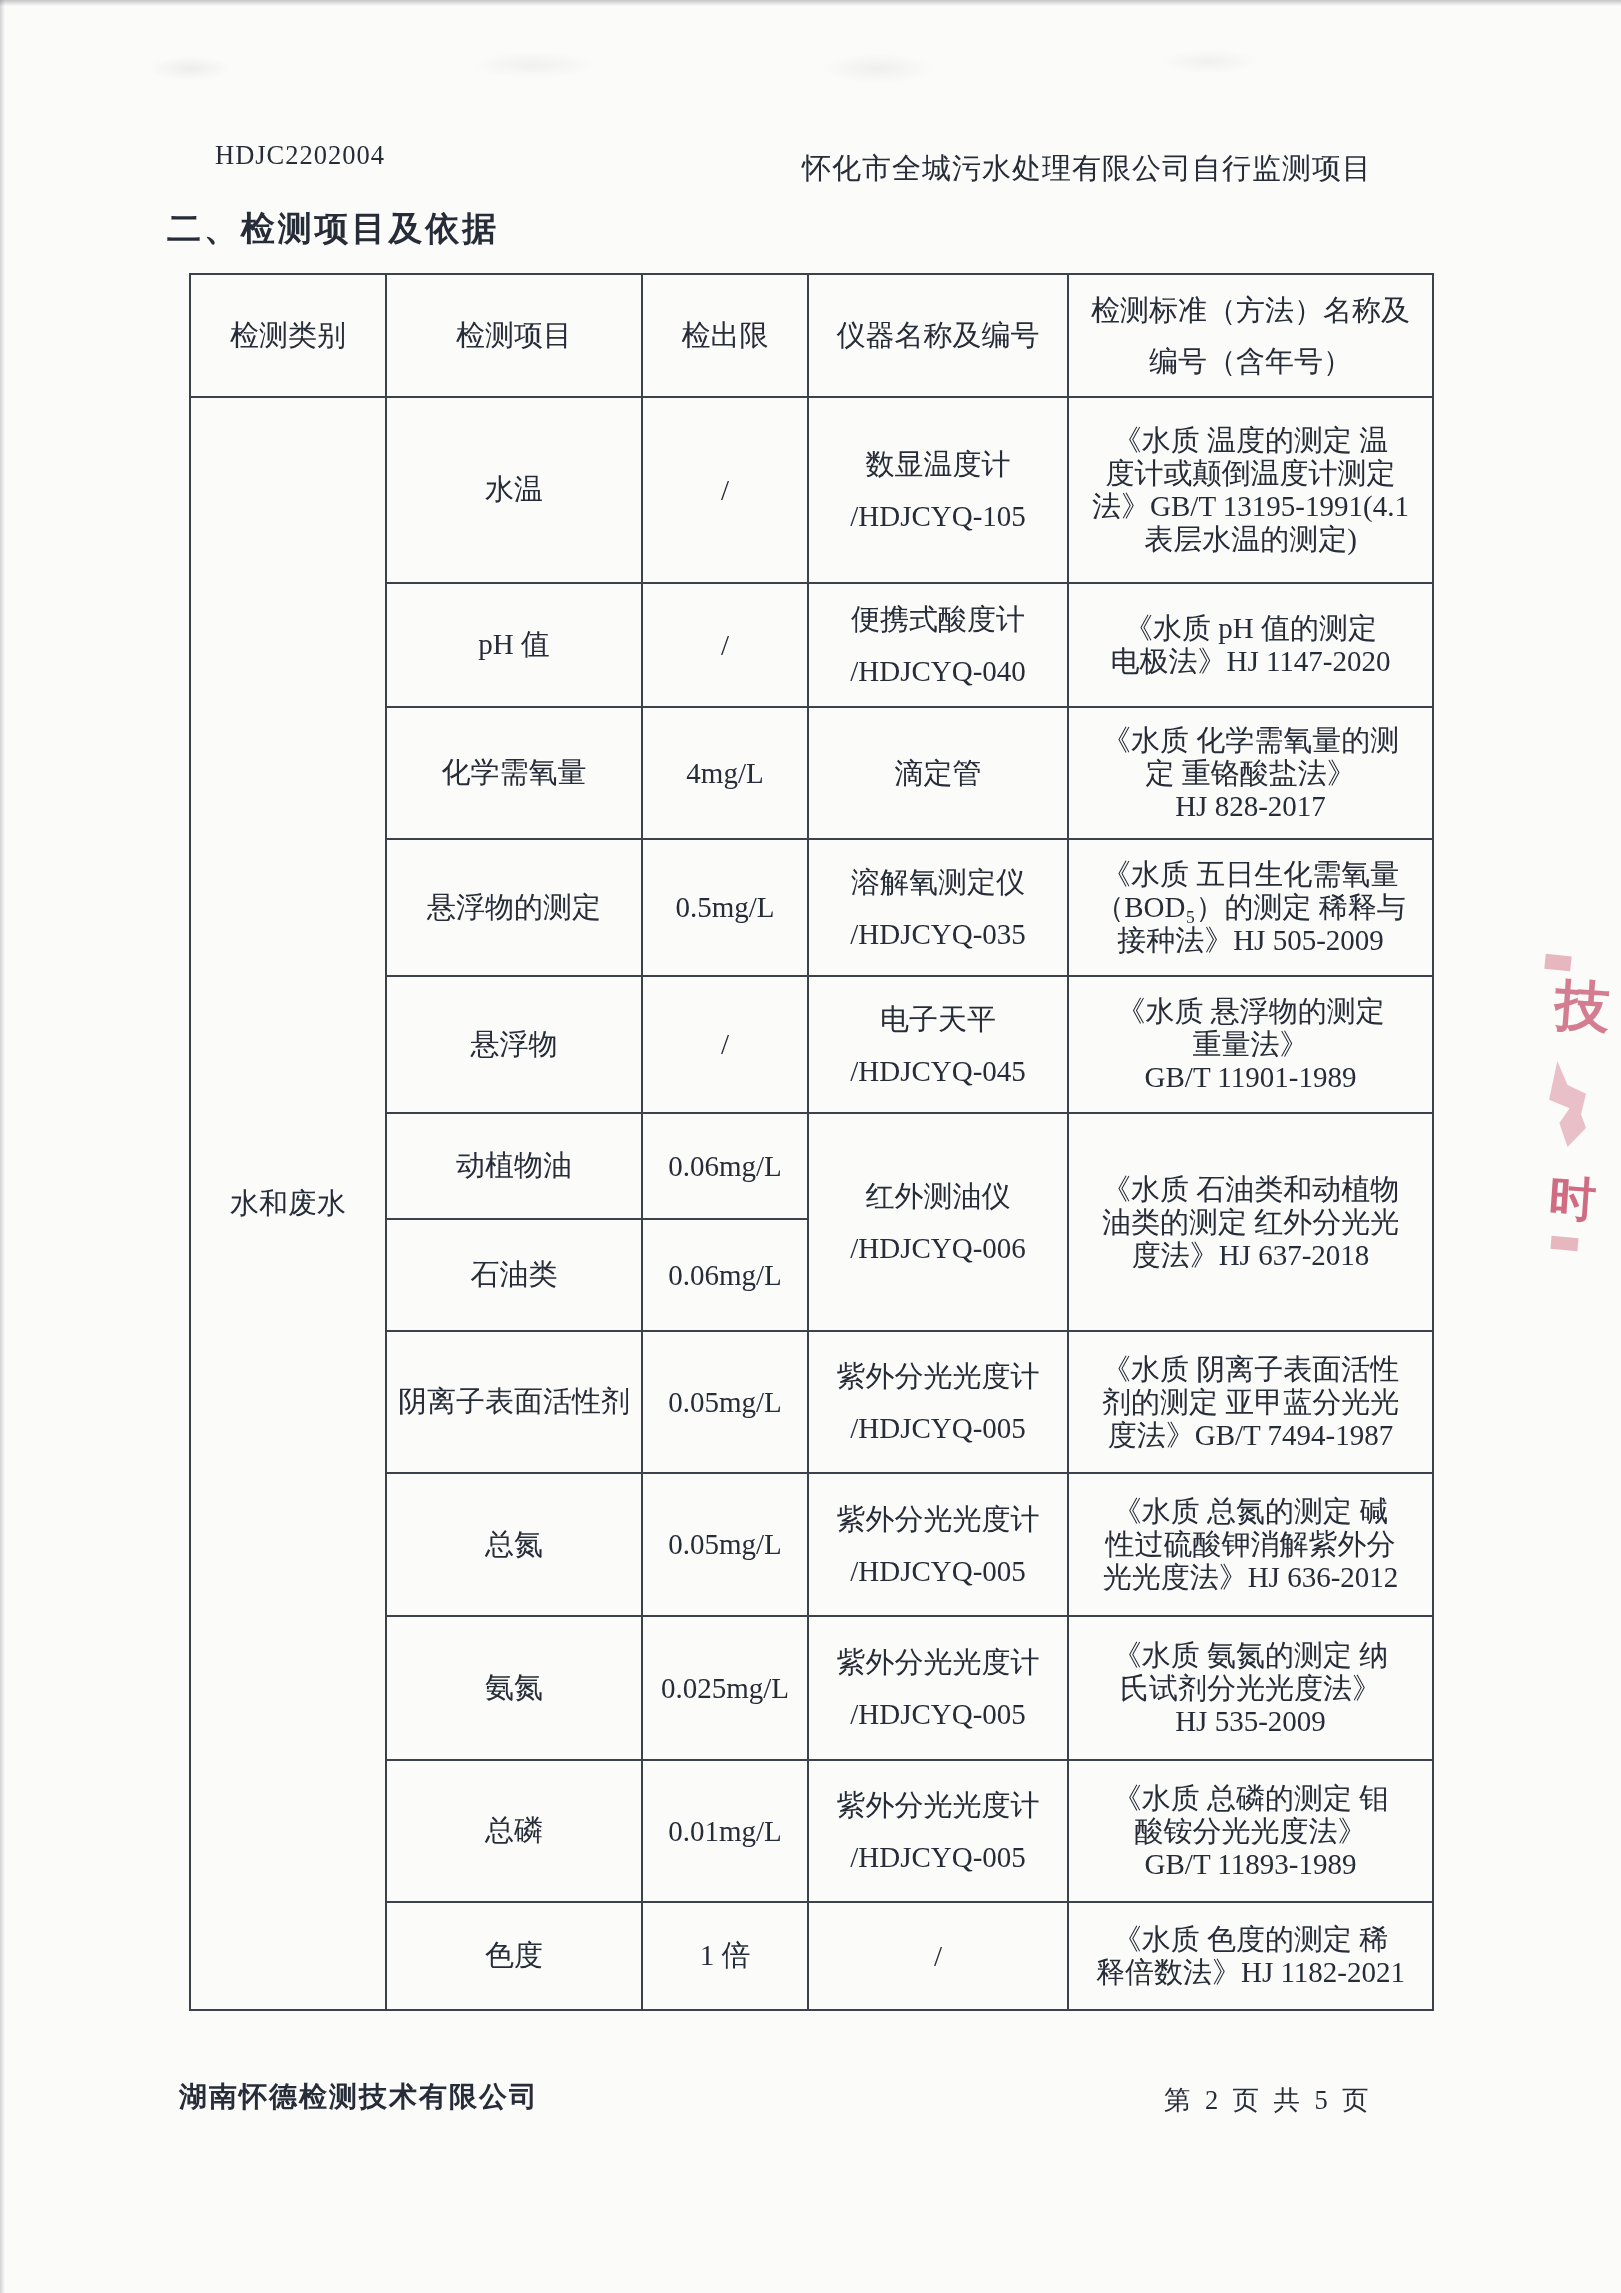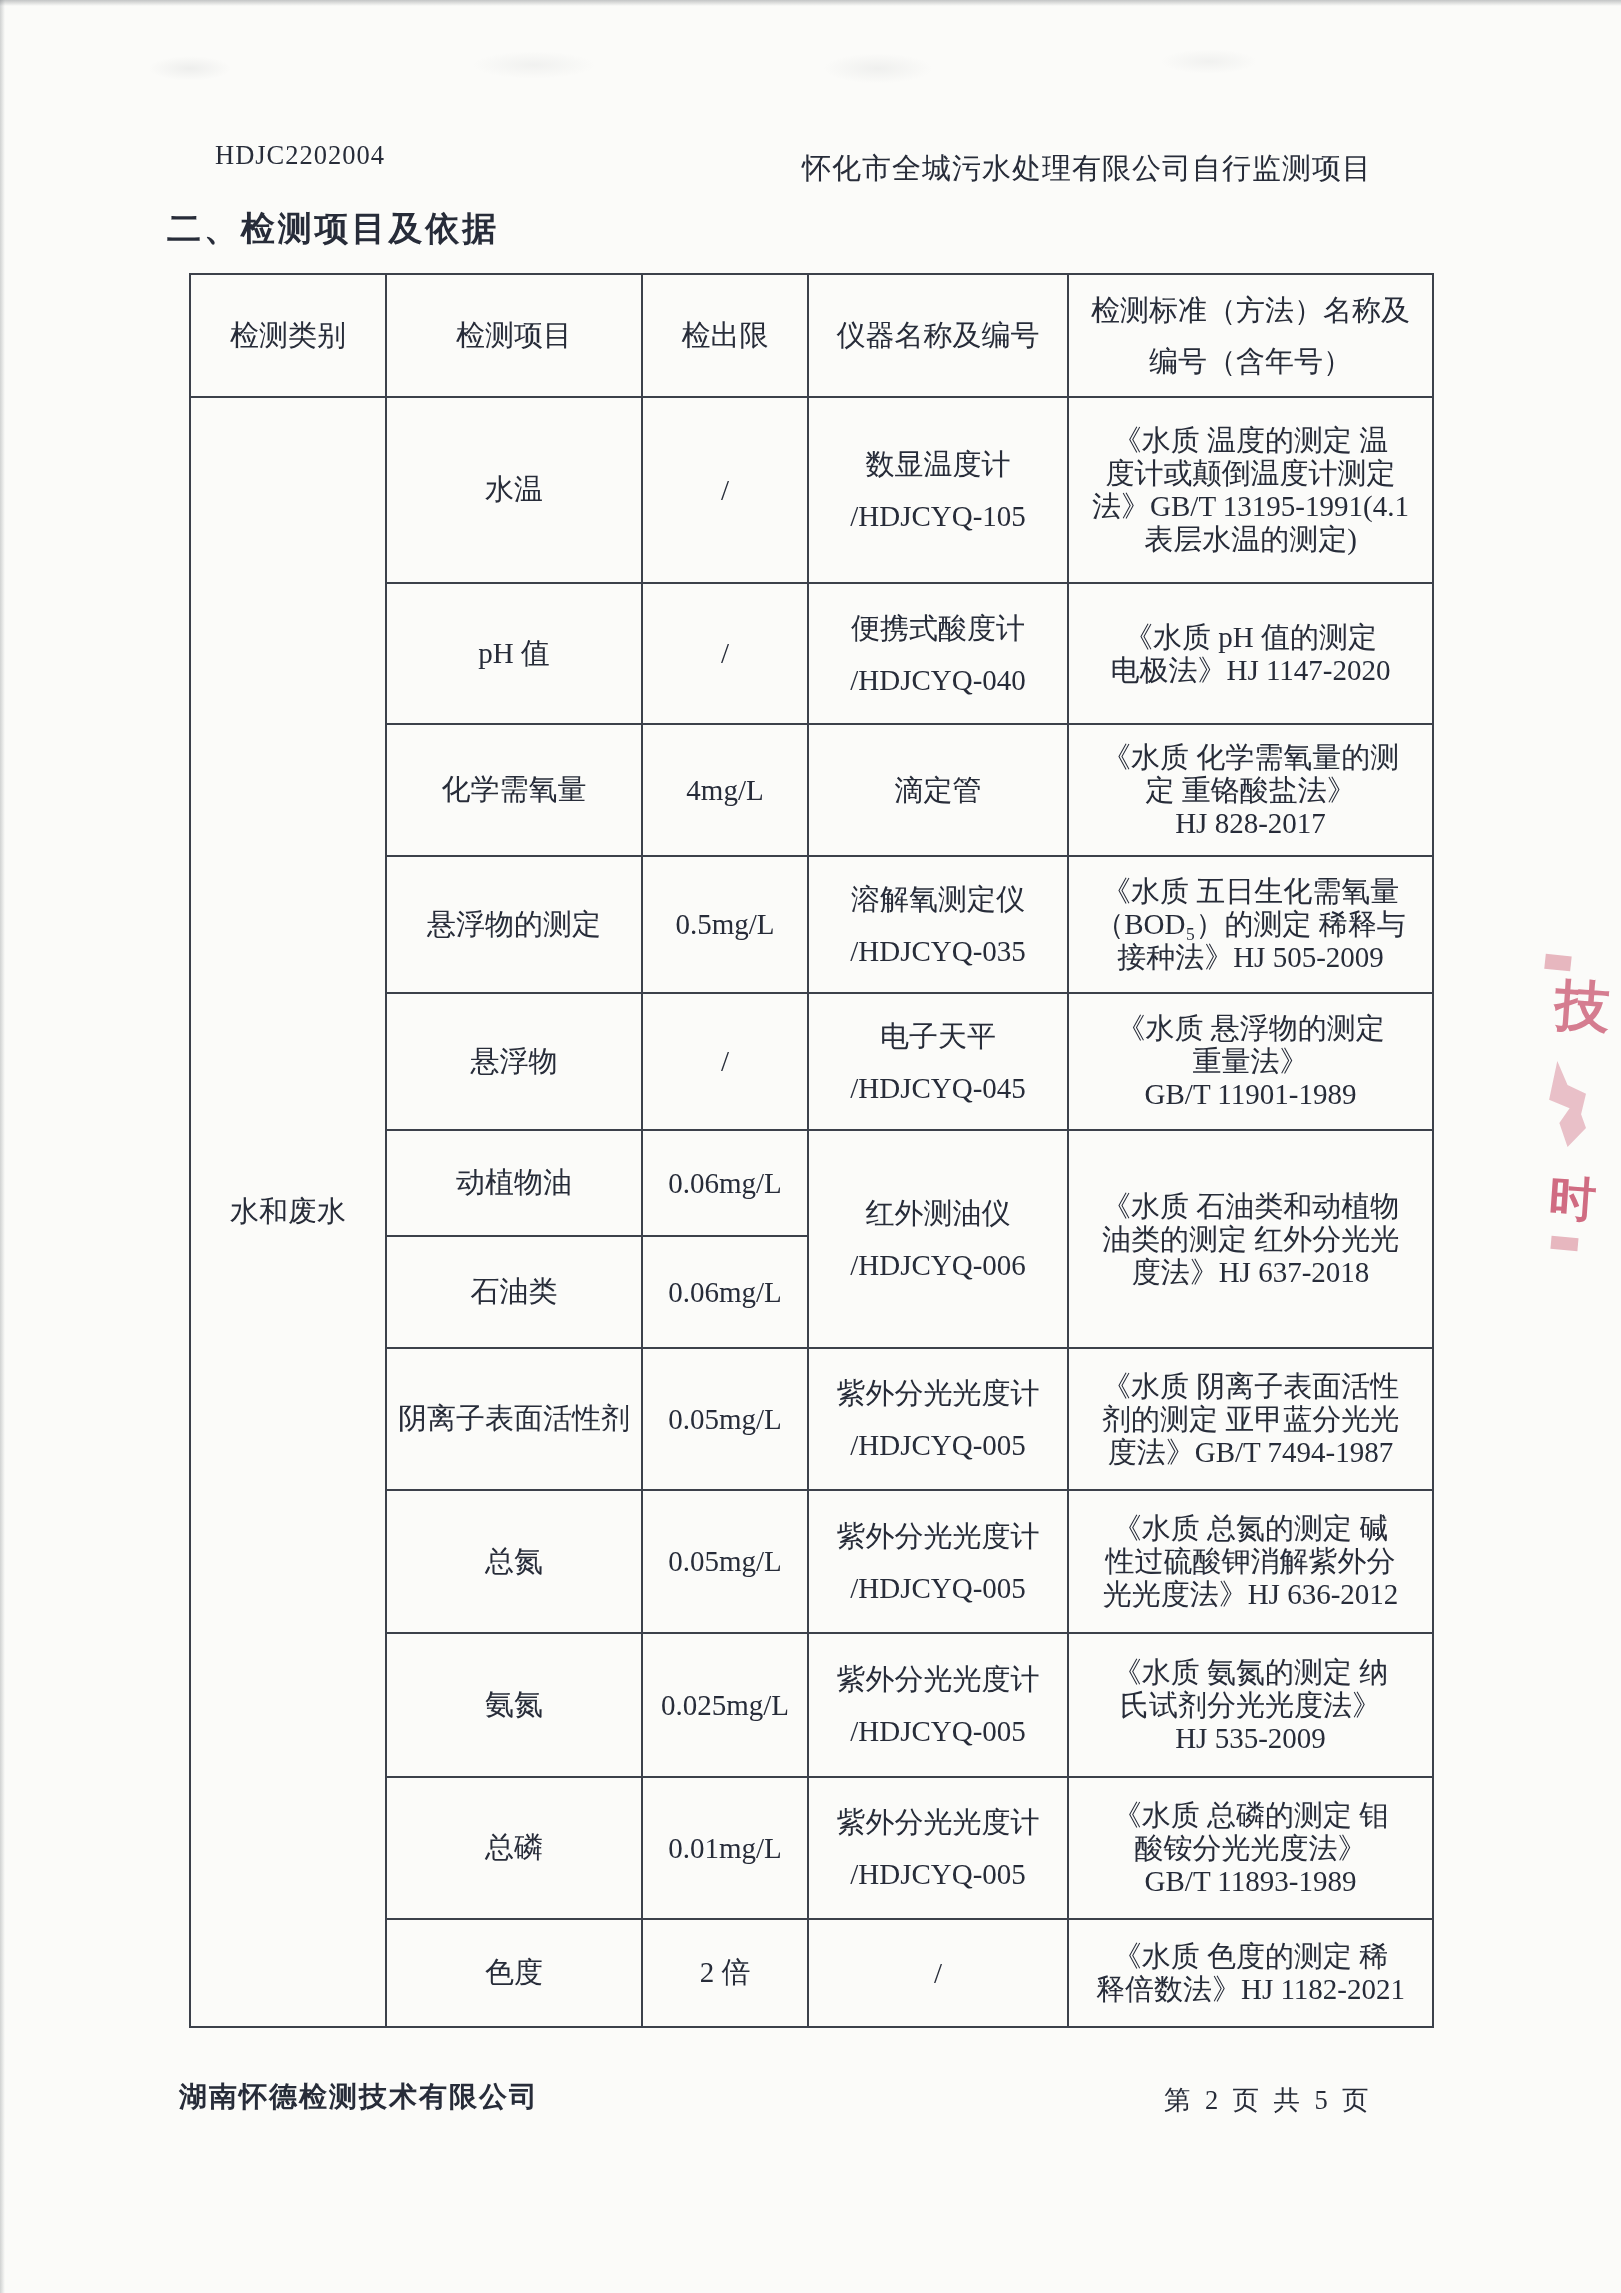--- a/index.html
+++ b/index.html
@@ -40,21 +40,21 @@
     text-align:center;vertical-align:middle;
     font-size:29px;font-weight:normal;
     padding:3.9px 5.9px;overflow:hidden;
   }
   .pre{white-space:pre-line;}
   th .pre{line-height:51px;}
   td .pre{line-height:52px;}
   td.std{font-size:29px;}
   td.std .pre{line-height:31px;}
   tr.hrow{height:123px;}
-  tr.r1{height:186px;} tr.r2{height:141px;} tr.r3{height:132px;}
+  tr.r1{height:186px;} tr.r2{height:124px;} tr.r3{height:132px;}
   tr.r4{height:137px;} tr.r5{height:137px;} tr.r6{height:106px;padding-left:36px;}
   tr.r7{height:112px;} tr.r8{height:142px;} tr.r9{height:143px;}
   tr.r10{height:144px;} tr.r11{height:142px;} tr.r12{height:108px;}
   
   .footer-left{position:absolute;left:179px;top:2078px;font-size:28px;letter-spacing:2px;font-weight:bold;}
   .footer-right{position:absolute;left:1164px;top:2082px;font-size:26.5px;letter-spacing:3.9px;}
   
   .stamp{position:absolute;color:#c9546e;opacity:0.75;}
   .stamp-bar-top{left:1545px;top:955px;width:25.5px;height:14.7px;background:rgba(201,84,110,0.55);transform:rotate(6deg);}
   .stamp-char-top{left:1555px;top:970px;font-size:55px;font-weight:bold;transform:rotate(4deg);}
@@ -181,21 +181,21 @@
       <td>总磷</td>
       <td>0.01mg/L</td>
       <td><span class="pre">紫外分光光度计
 /HDJCYQ-005</span></td>
       <td class="std"><span class="pre">《水质 总磷的测定 钼
 酸铵分光光度法》
 GB/T 11893-1989</span></td>
     </tr>
     <tr class="r12">
       <td>色度</td>
-      <td>2 倍</td>
+      <td>1 倍</td>
       <td><span class="pre">/</span></td>
       <td class="std"><span class="pre">《水质 色度的测定 稀
 释倍数法》HJ 1182-2021</span></td>
     </tr>
   </tbody>
 </table>
 
 <div class="stamp stamp-bar-top"></div>
 <div class="stamp stamp-char-top">技</div>
 <div class="stamp stamp-blob"></div>

